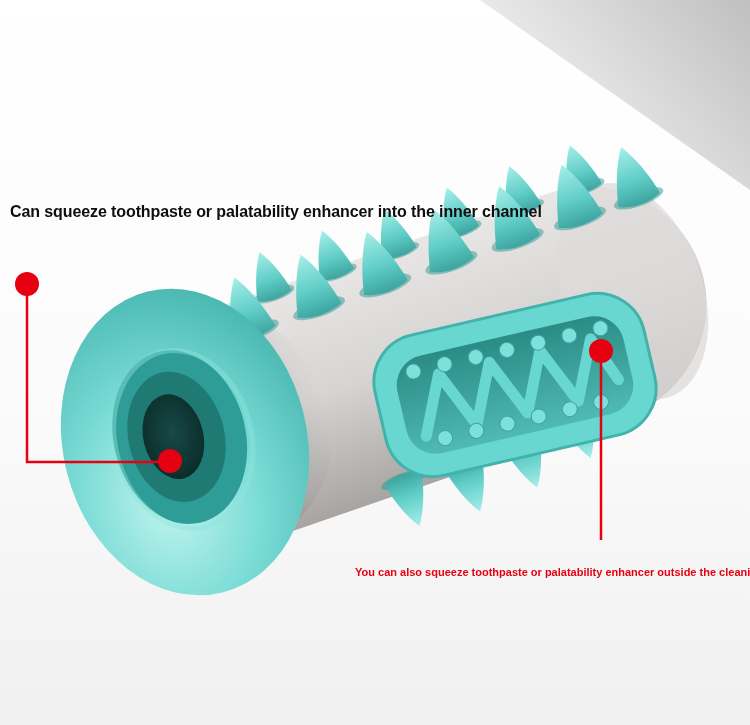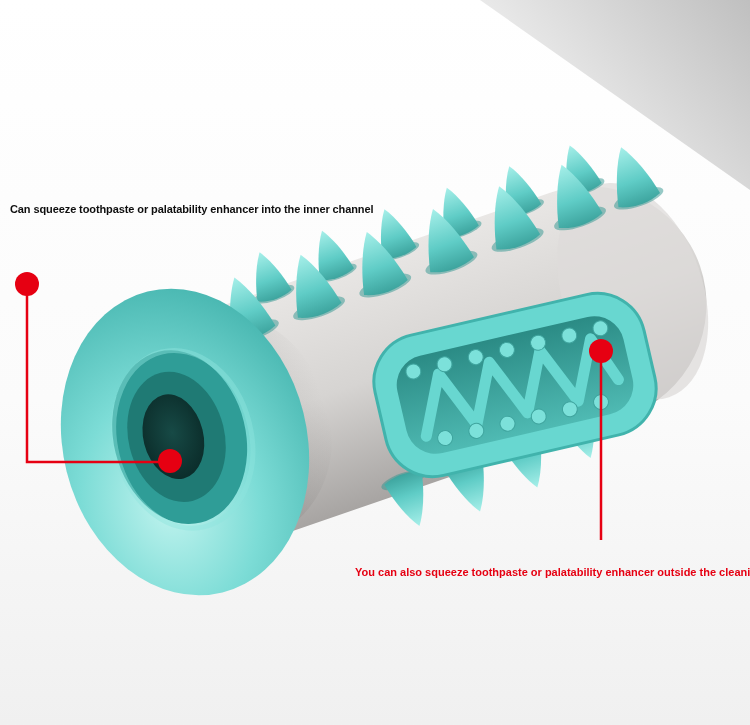--- a/index.html
+++ b/index.html
@@ -6,21 +6,21 @@
   html,body { width:750px; height:725px; }
   body { font-family:"Liberation Sans", sans-serif; background:#fff; }
   .stage {
     position:relative; width:750px; height:725px; overflow:hidden;
     background:linear-gradient(180deg,#ffffff 0%,#fbfbfb 55%,#f0f0f0 100%);
   }
   .stage svg { position:absolute; left:0; top:0; }
   .label { position:absolute; white-space:nowrap; }
   .label-inner {
     left:10px; top:203px;
-    font-size:11px; font-weight:700; letter-spacing:-0.1px; color:#0e0e0e;
+    font-size:16px; font-weight:700; letter-spacing:-0.1px; color:#0e0e0e;
   }
   .label-outer {
     left:355px; top:566px;
     font-size:11px; font-weight:700; color:#e60012;
   }
 </style>
 </head>
 <body>
 
 <div class="stage">

